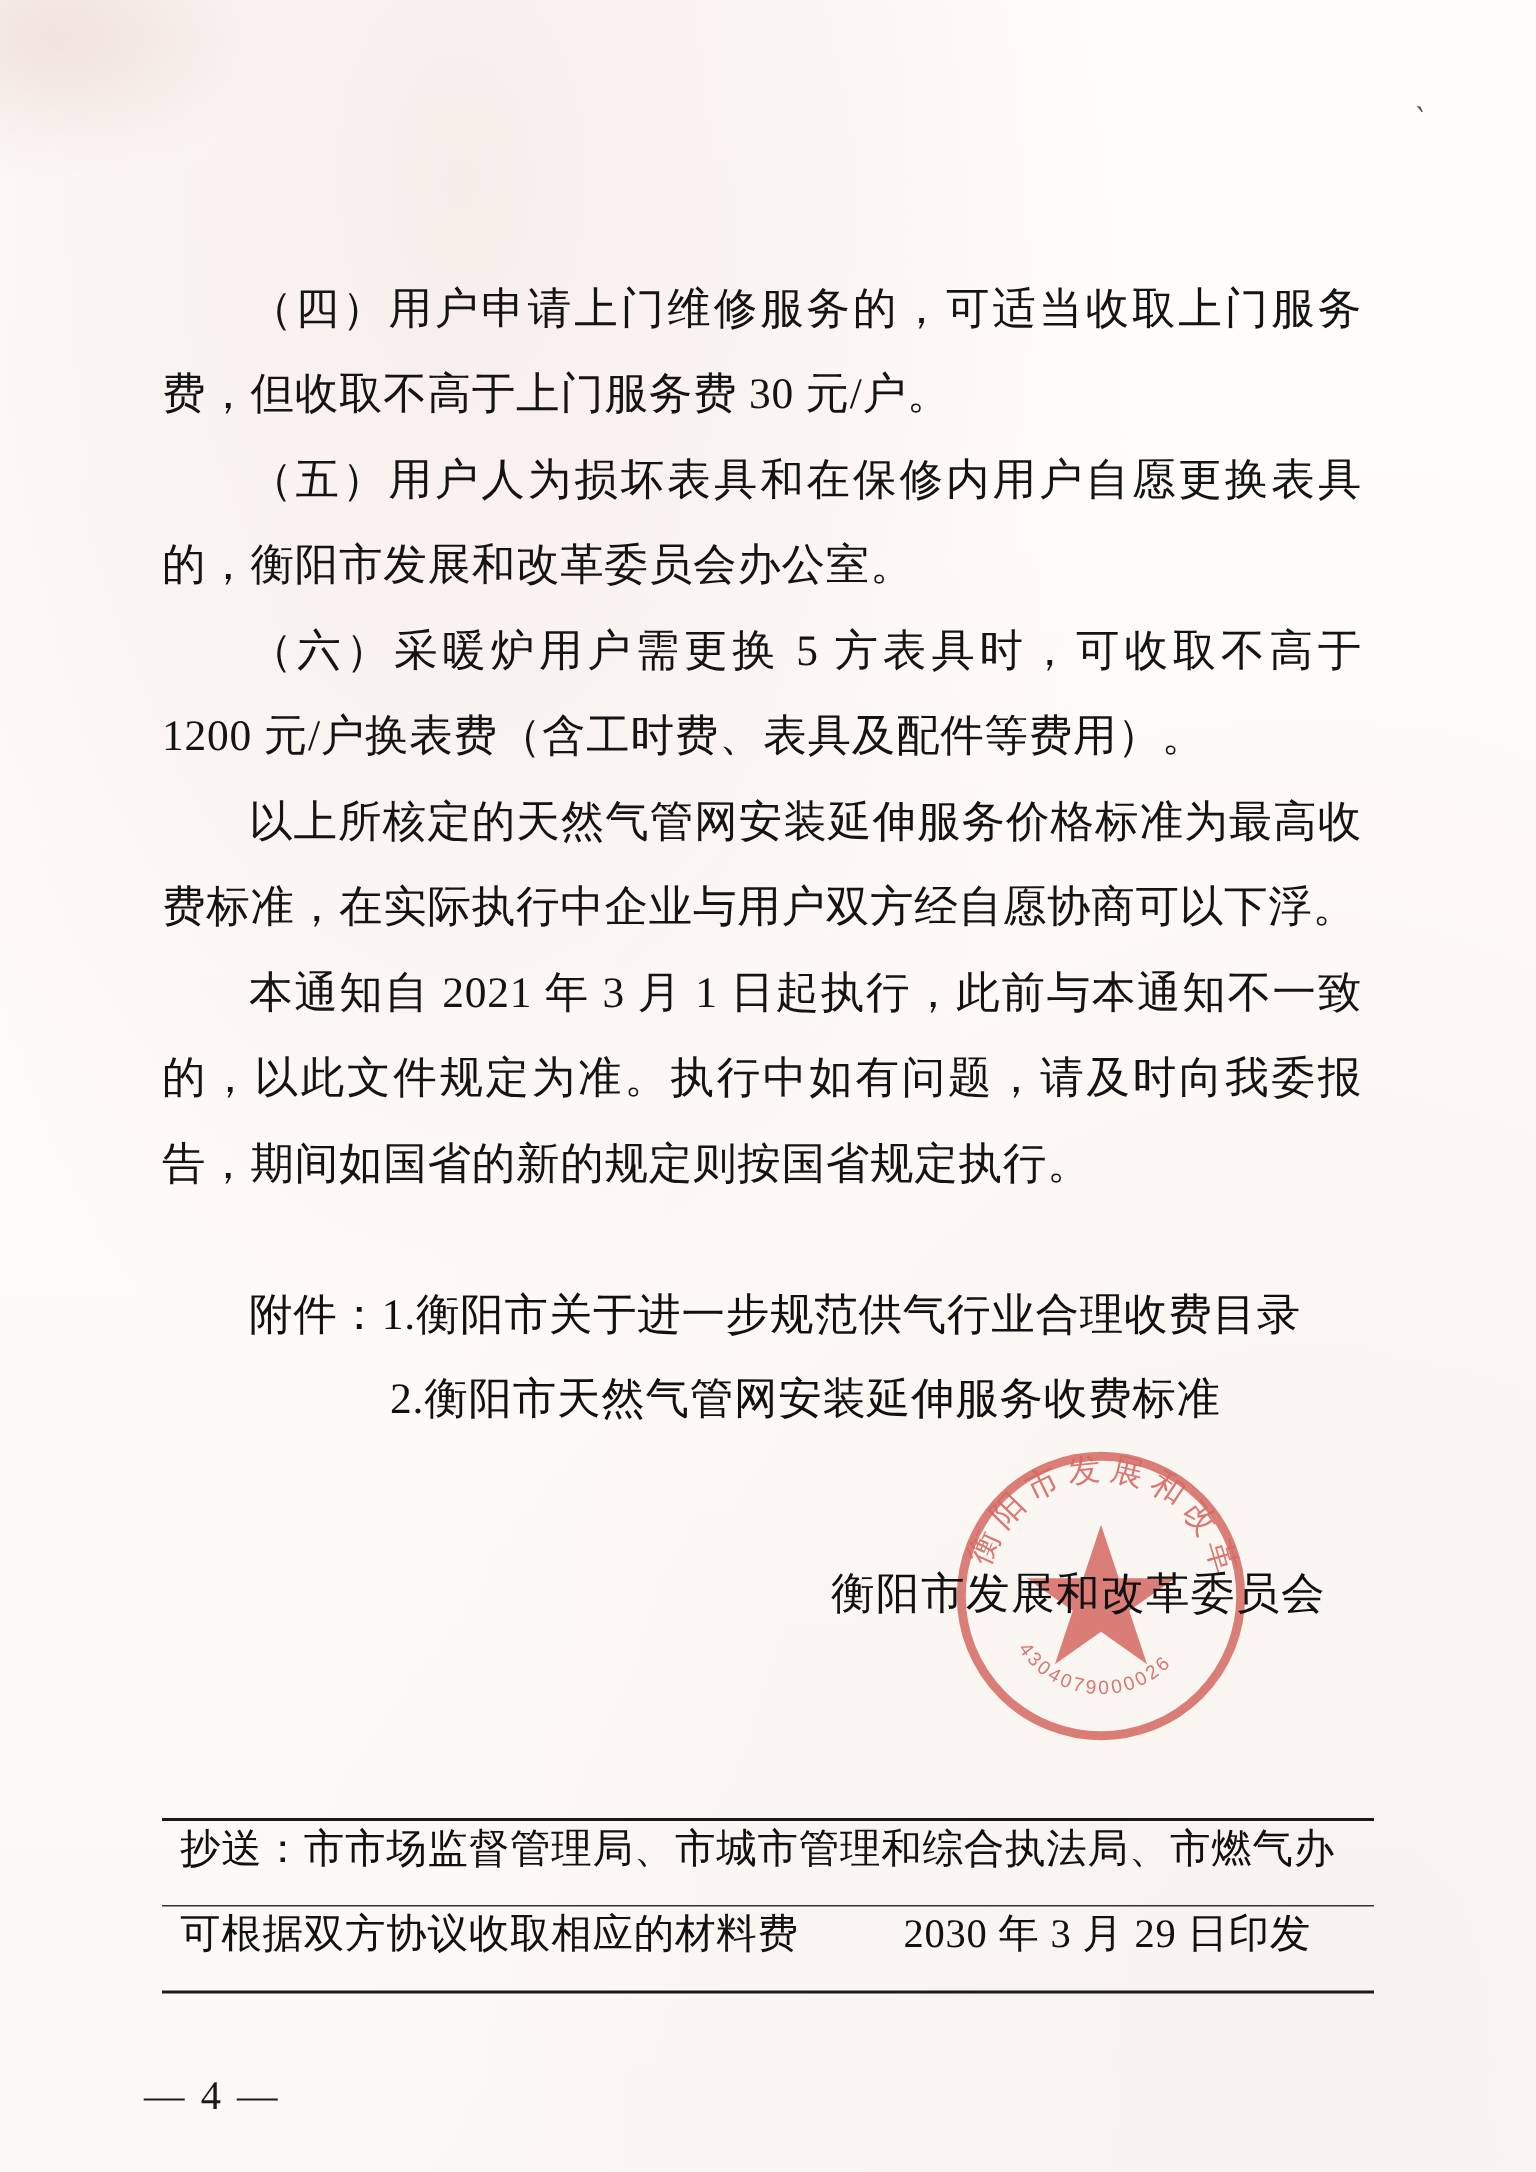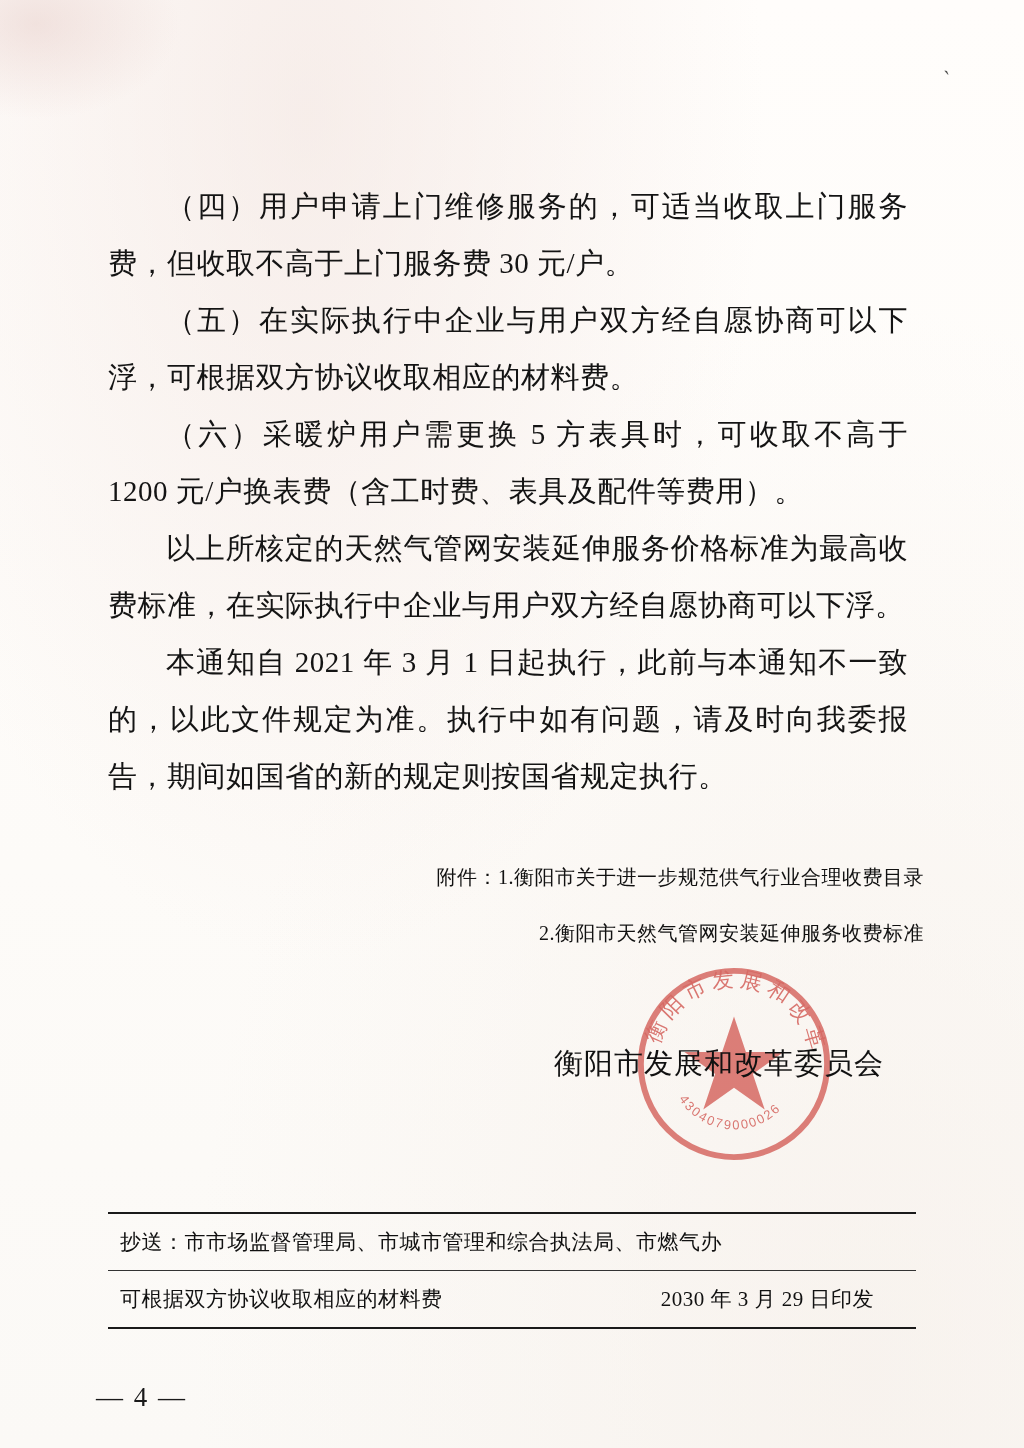--- a/index.html
+++ b/index.html
@@ -53,24 +53,23 @@
     text-justify: inter-character;
     margin: 0 16px 0 0;
     color: #141414;
   }
   .para.indent {
     text-indent: 58px;
   }
 
   .attach-block {
     margin-top: 44px;
-    font-size: 20px;
+    font-size: 29px;
     line-height: 56px;
     letter-spacing: 0.5px;
-    text-align: right;
   }
   .attach-line1 {
     text-indent: 58px;
   }
   .attach-line2 {
     text-indent: 152px;
   }
 
   .sign-block {
     position: absolute;
@@ -105,24 +104,23 @@
     width: 808px;
   }
   .rule {
     height: 2px;
     background: #1a1a1a;
     width: 100%;
   }
   .rule.thin { height: 1px; background: #333; }
   .footer-row {
     display: flex;
-    align-items: center;
     justify-content: space-between;
     height: 56px;
-    font-size: 21px;
+    font-size: 27px;
     letter-spacing: 0.5px;
     padding: 0 12px;
     box-sizing: border-box;
   }
   .footer-row .left { white-space: nowrap; }
   .footer-row .right { white-space: nowrap; padding-right: 30px; }
 
   .page-number {
     position: absolute;
     left: 96px;
@@ -147,21 +145,21 @@
 </head>
 <body>
 
 <div class="page">
   <div class="paper-tint"></div>
   <div class="edge-smudge"></div>
   <div class="mark-topright">ˋ</div>
 
   <div class="content">
     <p class="para indent">（四）用户申请上门维修服务的，可适当收取上门服务费，但收取不高于上门服务费 30 元/户。</p>
-    <p class="para indent">（五）在实际执行中企业与用户双方经自愿协商可以下浮，可根据双方协议收取相应的材料费。</p>
+    <p class="para indent">（五）用户人为损坏表具和在保修内用户自愿更换表具的，衡阳市发展和改革委员会办公室。</p>
     <p class="para indent">（六）采暖炉用户需更换 5 方表具时，可收取不高于 1200 元/户换表费（含工时费、表具及配件等费用）。</p>
     <p class="para indent">以上所核定的天然气管网安装延伸服务价格标准为最高收费标准，在实际执行中企业与用户双方经自愿协商可以下浮。</p>
     <p class="para indent">本通知自 2021 年 3 月 1 日起执行，此前与本通知不一致的，以此文件规定为准。执行中如有问题，请及时向我委报告，期间如国省的新的规定则按国省规定执行。</p>
 
     <div class="attach-block">
       <div class="attach-line1"><span>附件：</span><span>1.衡阳市关于进一步规范供气行业合理收费目录</span></div>
       <div class="attach-line2">2.衡阳市天然气管网安装延伸服务收费标准</div>
     </div>
   </div>
 

